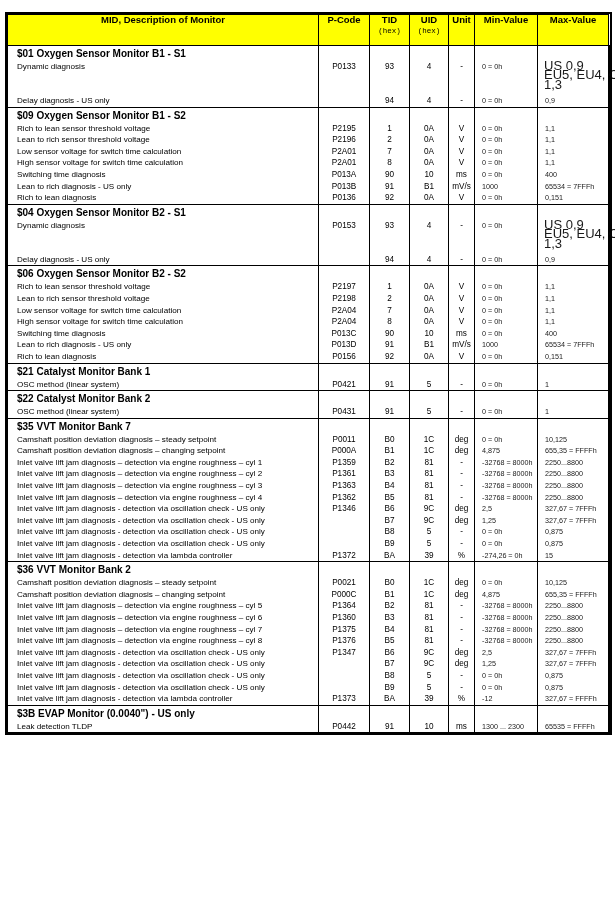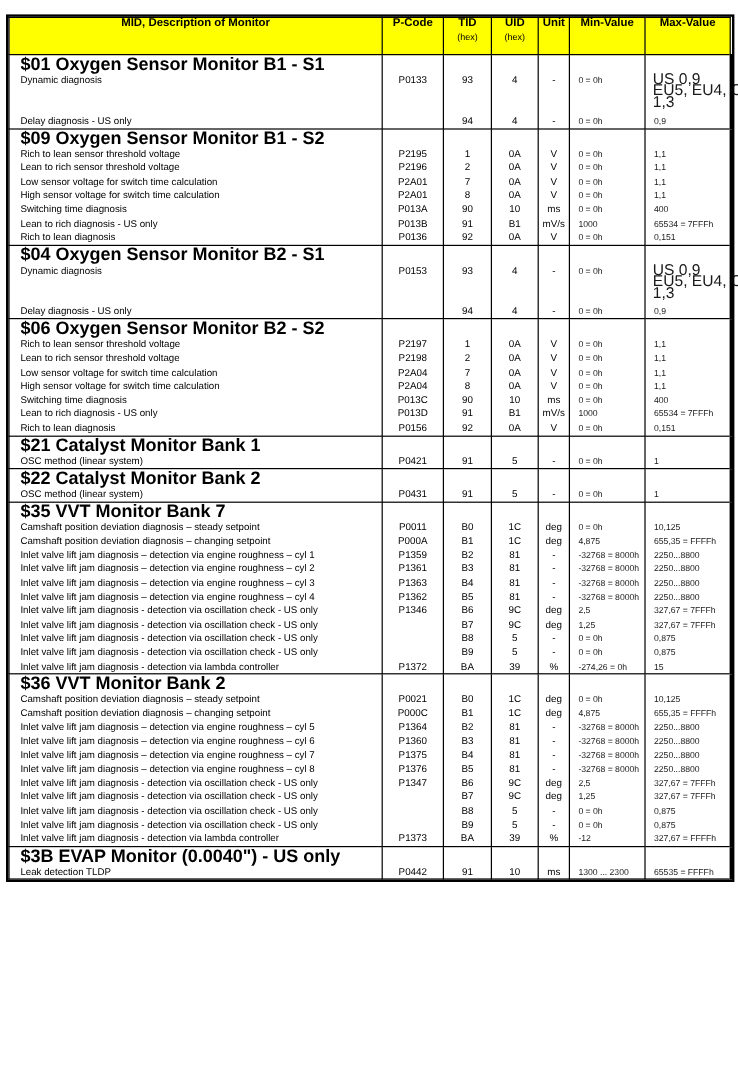--- a/index.html
+++ b/index.html
@@ -47,20 +47,21 @@
     text-align: center;
     height: 30px;
     border: 2px solid #000000;
     line-height: 1.15;
   }
   thead th .sub {
     display: block;
     font-size: 7.5px;
     font-weight: normal;
     margin-top: 1px;
+    font-family: Liberation Mono, monospace;
   }
   
   col.c-desc  { width: 311px; }
   col.c-pcode { width: 51px;  }
   col.c-tid   { width: 40px;  }
   col.c-uid   { width: 39px;  }
   col.c-unit  { width: 26px;  }
   col.c-min   { width: 63px;  }
   col.c-max   { width: 71px;  }
 
@@ -77,21 +78,21 @@
     border-bottom: 2px solid #000000;
     border-left: 1px solid #000000;
     border-right: 1px solid #000000;
     padding: 3px 0 4px 0;
   }
   td.block-num.last {
     border-right: 2px solid #000000;
   }
 
   .sec-title {
-    font-size: 15px;
+    font-size: 10px;
     font-weight: bold;
     color: #000000;
     padding: 2px 0 2px 9px;
     line-height: 11px;
     height: 11px;
     white-space: nowrap;
   }
   .row-line {
     font-size: 8.1px;
     color: #000000;

